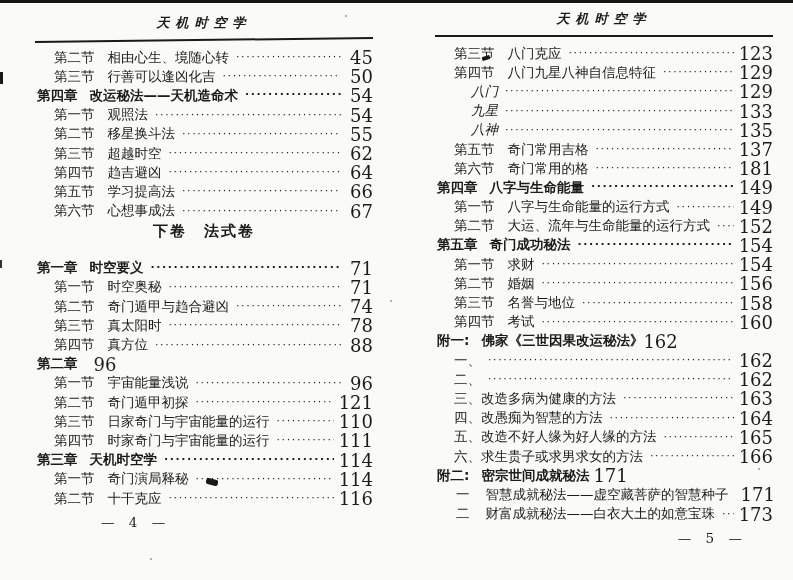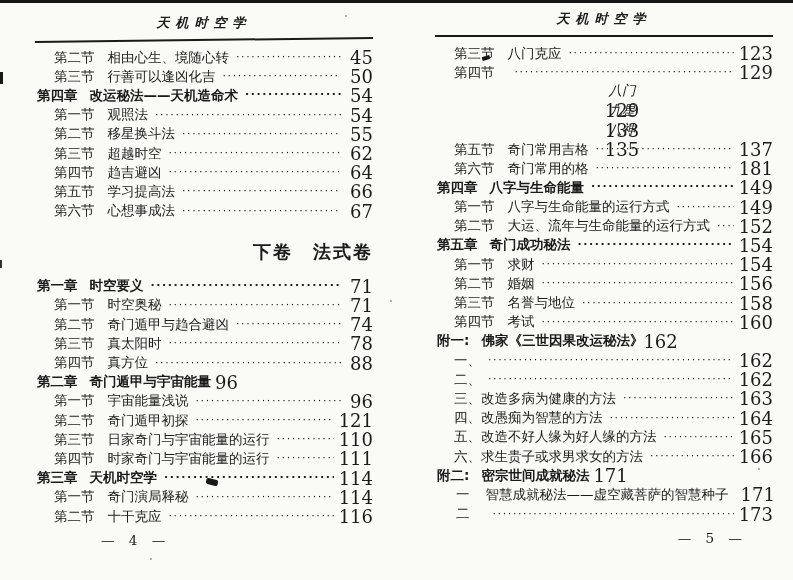--- a/index.html
+++ b/index.html
@@ -31,21 +31,21 @@
   .header-rule{border:none;border-top:2px solid var(--rule);margin-top:3px;}
   .page-left .header-rule{transform:rotate(-0.7deg);}
   .toc{padding-top:7px;}
   .row{display:flex;align-items:center;height:19.2px;font-size:13.5px;white-space:nowrap;}
   .row .label{flex:none;}
   .row .title{flex:none;}
   .k-chapter{font-weight:bold;margin-left:2px;}
   .k-chapter .label{margin-right:12px;}
   .k-section{margin-left:19px;}
   .k-section .label{margin-right:13px;}
-  .k-sub{margin-left:36px;flex-direction:column;}
+  .k-sub{margin-left:36px;}
   .k-sub .title{font-family:"DejaVu Serif",serif;font-style:italic;}
   .k-item{margin-left:19px;}
   .k-item2{margin-left:21px;}
   .k-item2 .label{margin-right:16px;}
   .dots{
     flex:1 1 auto;
     overflow:hidden;
     margin:0 5px 0 7px;
     font-size:11px;
     letter-spacing:1.6px;
@@ -55,25 +55,25 @@
   .pg{
     flex:none;
     min-width:27px;
     text-align:right;
     font-family:"DejaVu Serif",serif;
     font-weight:400;
     font-size:18px;
   }
   .nodots .pg{min-width:0;text-align:left;margin-left:4px;}
   .part-heading{
-    text-align:right;
+    text-align:center;
     font-weight:bold;
-    font-size:18px;
+    font-size:15px;
     letter-spacing:2px;
-    margin:19px 0 11px;
+    margin:1px 0 11px;
     height:26px;
   }
   .page-footer{
     font-family:"DejaVu Serif",serif;
     font-size:13.5px;
     letter-spacing:5px;
     margin-top:6px;
   }
   .page-left .page-footer{margin-left:66px;}
   .page-right .page-footer{text-align:right;margin-right:26px;}
@@ -178,21 +178,20 @@
         <span class="pg">78</span>
       </div>
       <div class="row k-section">
         <span class="label">第四节</span>
         <span class="title">真方位</span>
         <span class="dots">··································································································································</span>
         <span class="pg">88</span>
       </div>
       <div class="row k-chapter nodots">
         <span class="label">第二章</span>
-        <span class="title">奇门遁甲与宇宙能量</span>
         <span class="pg">96</span>
       </div>
       <div class="row k-section">
         <span class="label">第一节</span>
         <span class="title">宇宙能量浅说</span>
         <span class="dots">··································································································································</span>
         <span class="pg">96</span>
       </div>
       <div class="row k-section">
         <span class="label">第二节</span>
@@ -239,20 +238,21 @@
   <hr class="header-rule">
   <div class="toc">
       <div class="row k-section">
         <span class="label">第三节</span>
         <span class="title">八门克应</span>
         <span class="dots">··································································································································</span>
         <span class="pg">123</span>
       </div>
       <div class="row k-section">
         <span class="label">第四节</span>
+        <span class="title">八门九星八神自信息特征</span>
         <span class="dots">··································································································································</span>
         <span class="pg">129</span>
       </div>
       <div class="row k-sub">
         <span class="title">八门</span>
         <span class="dots">··································································································································</span>
         <span class="pg">129</span>
       </div>
       <div class="row k-sub">
         <span class="title">九星</span>
@@ -369,20 +369,21 @@
         <span class="pg">171</span>
       </div>
       <div class="row k-item2">
         <span class="label">一</span>
         <span class="title">智慧成就秘法——虚空藏菩萨的智慧种子</span>
         <span class="dots">··································································································································</span>
         <span class="pg">171</span>
       </div>
       <div class="row k-item2">
         <span class="label">二</span>
+        <span class="title">财富成就秘法——白衣大土的如意宝珠</span>
         <span class="dots">··································································································································</span>
         <span class="pg">173</span>
       </div>
     </div>
   <div class="page-footer">— 5 —</div>
 </div>
 
 <div class="artifact a1"></div>
 <div class="artifact a2"></div>
 <div class="artifact a3"></div>

